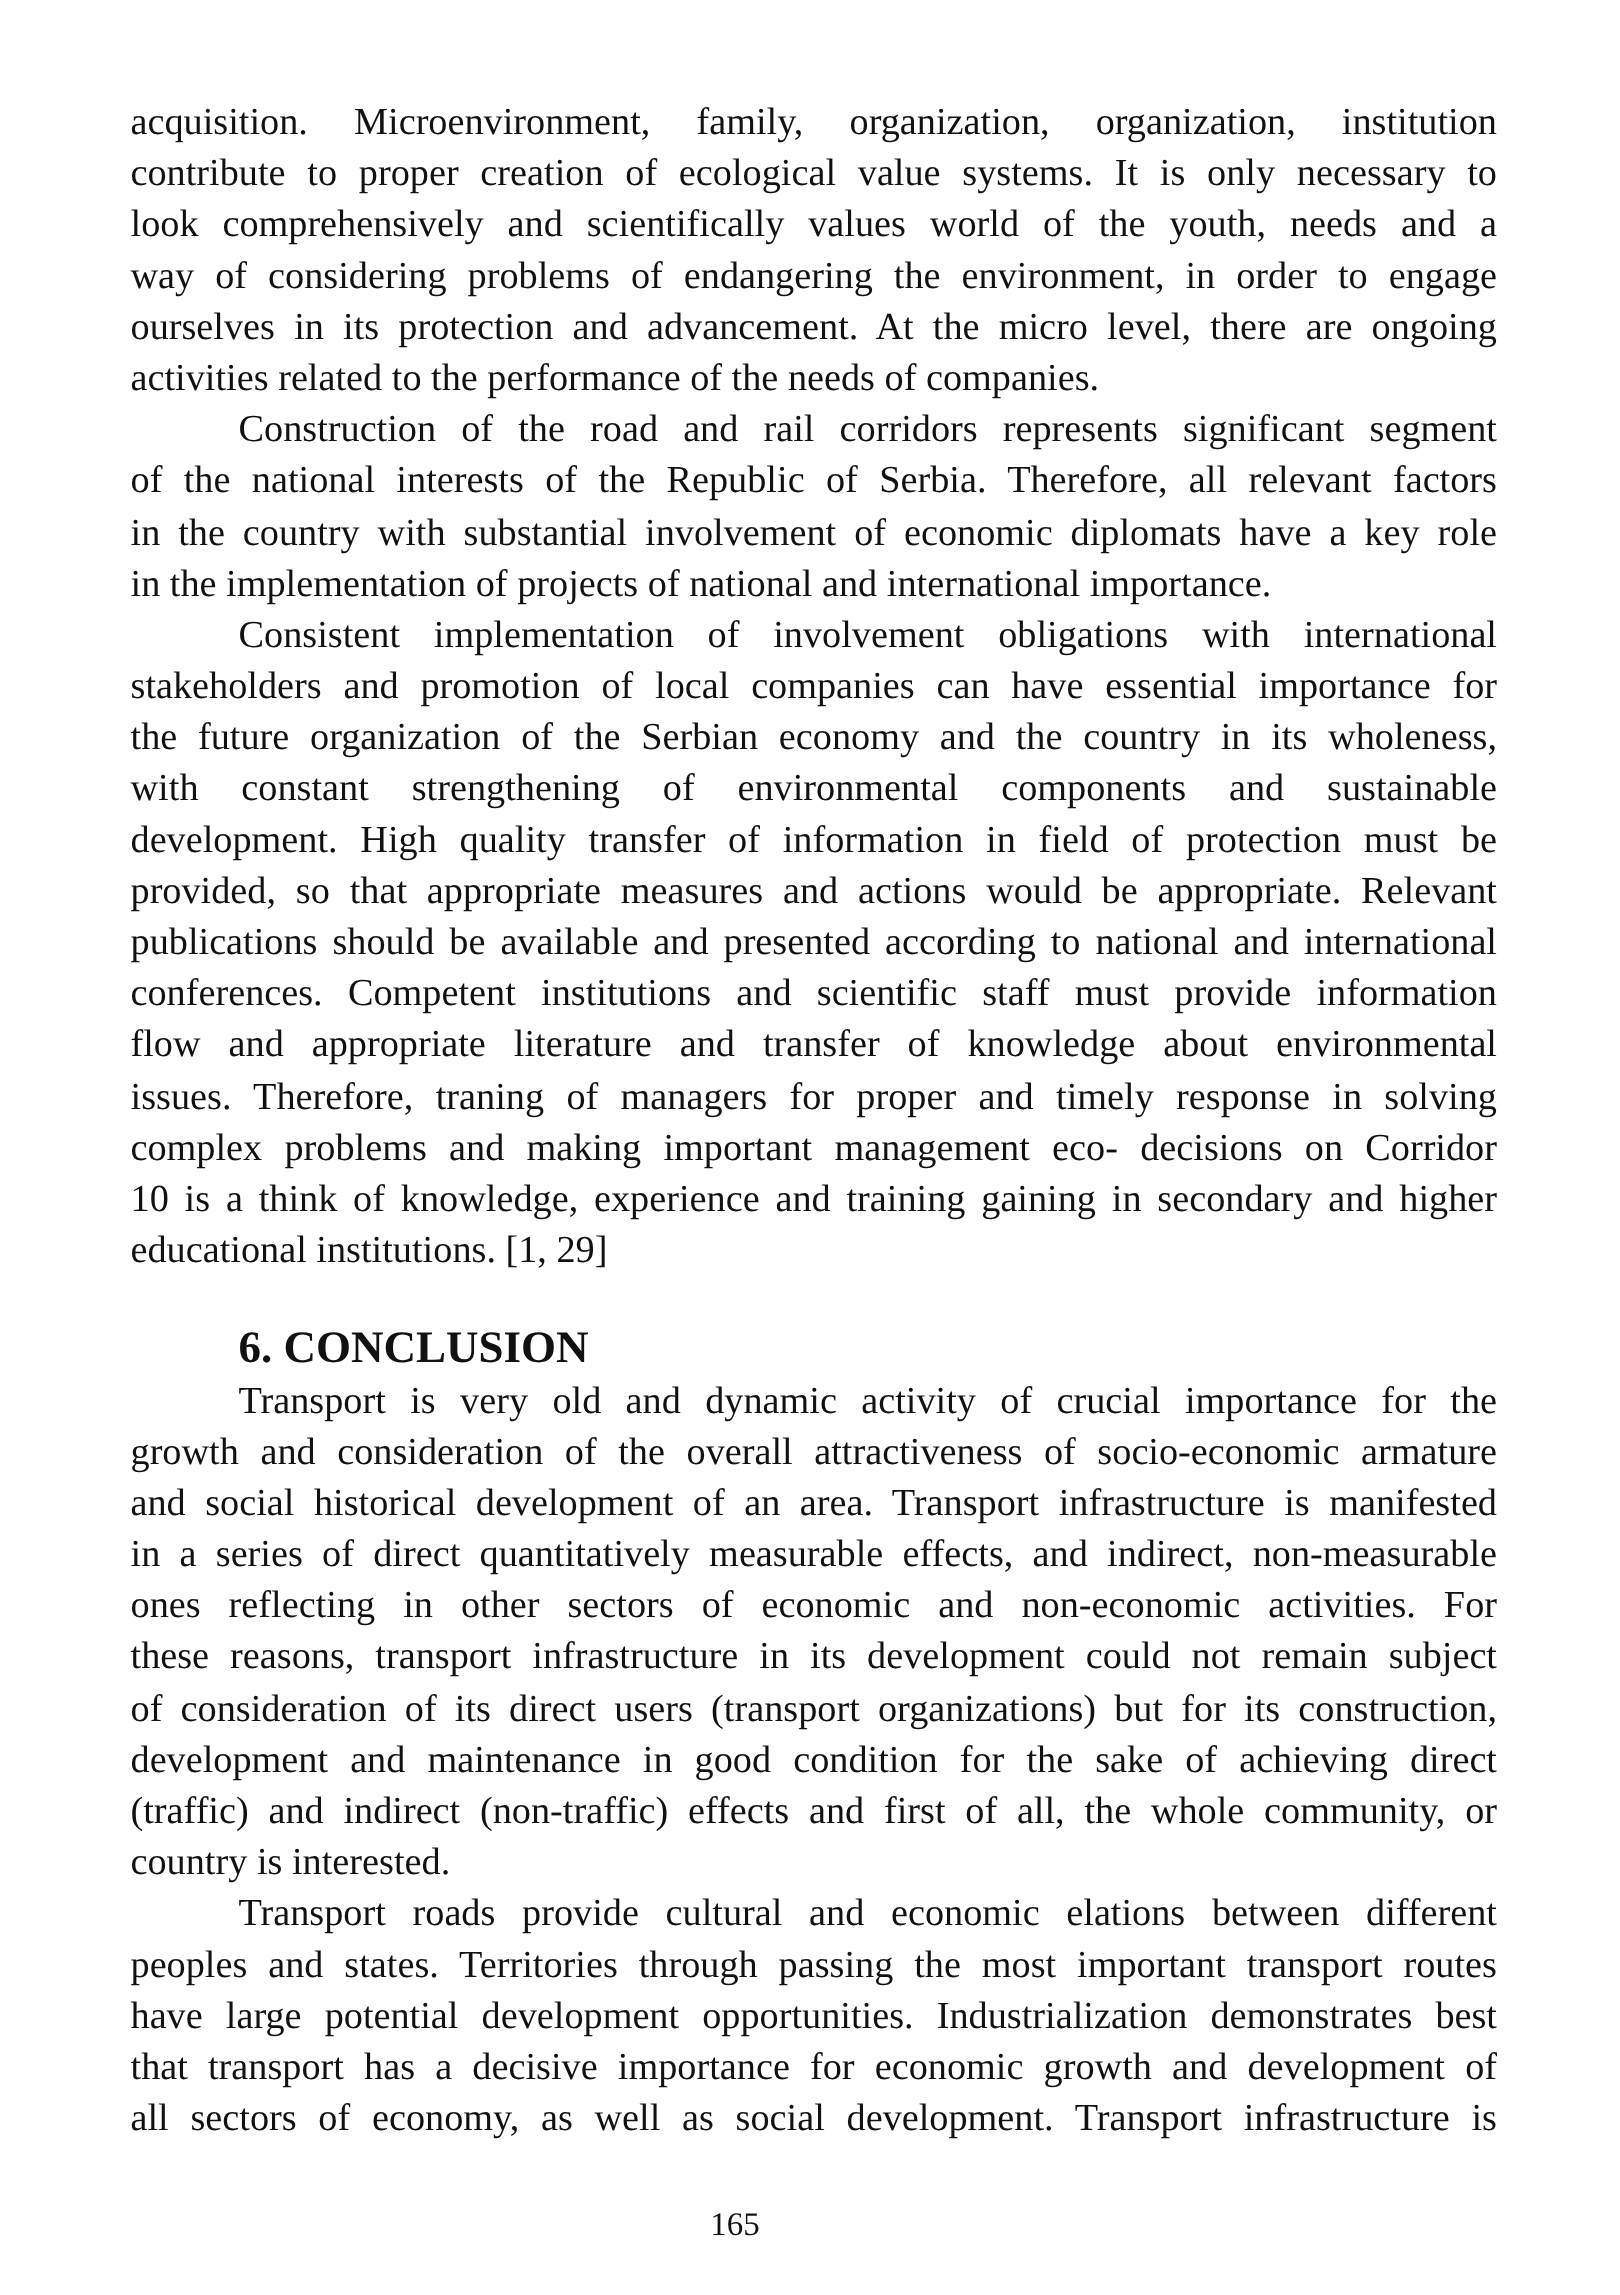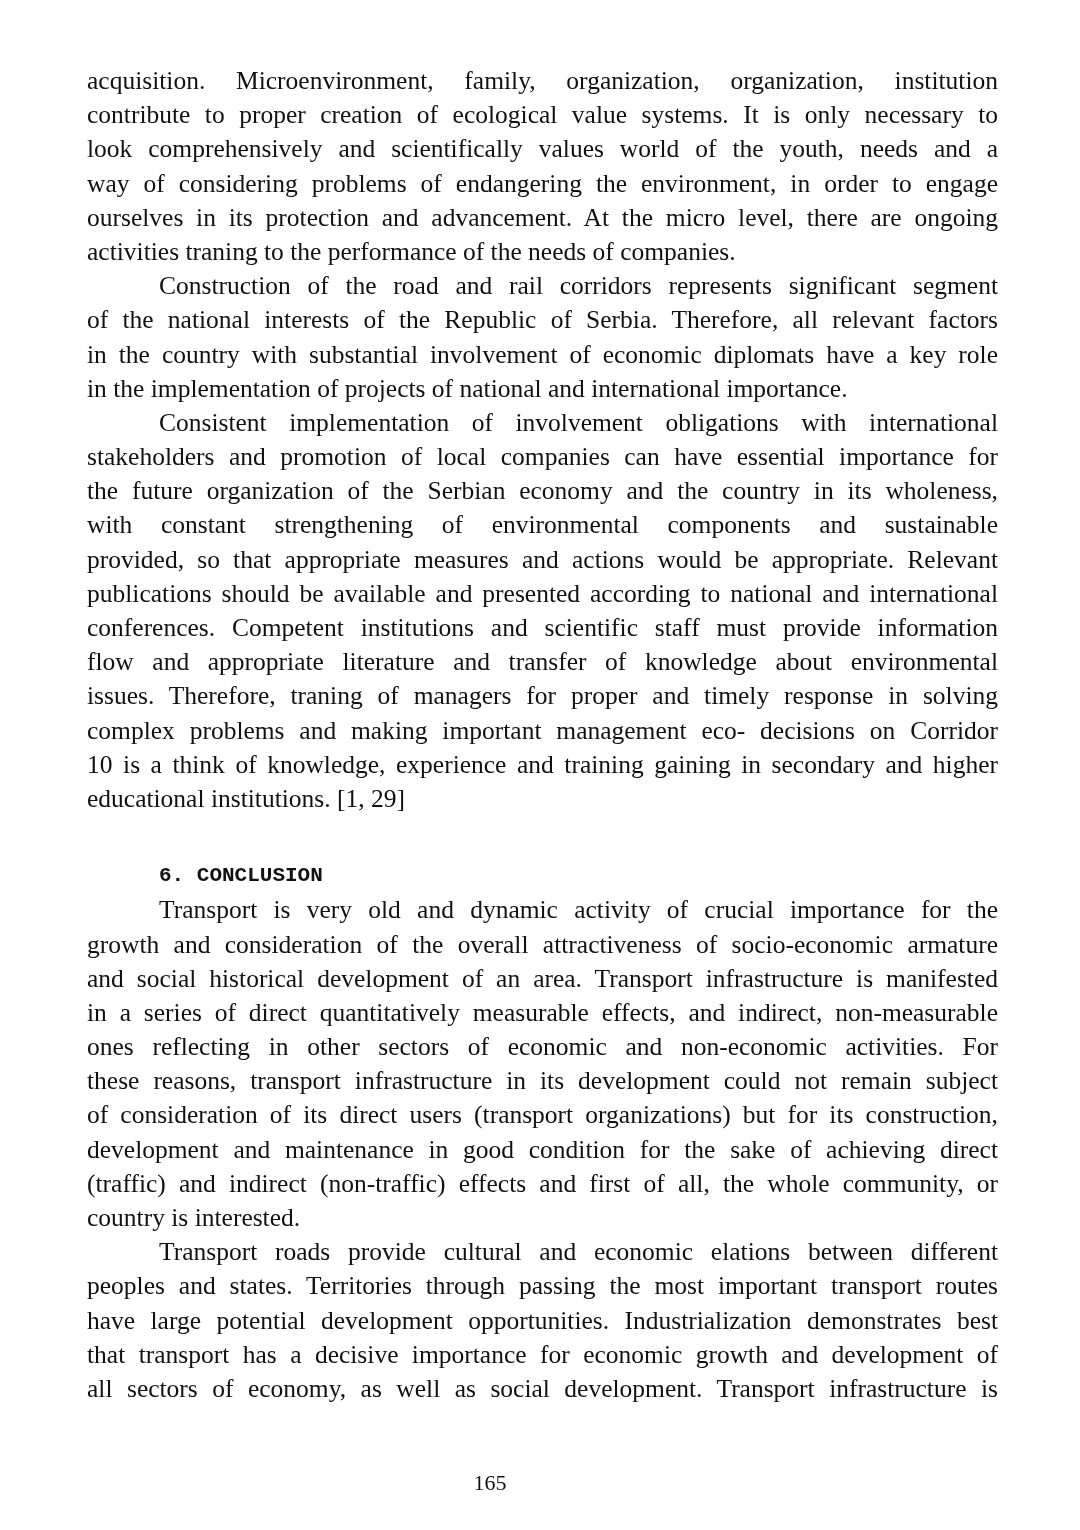--- a/index.html
+++ b/index.html
@@ -11,55 +11,55 @@
   .page { position: absolute; left: 87px; top: 64px; width: 911px; }
   .line {
     display: block; height: 34.2px; line-height: 34.2px;
     font-size: 25.5px; white-space: nowrap;
     text-align: justify; text-align-last: justify;
   }
   .line.last { text-align-last: left; }
   .line.indent { padding-left: 72px; }
   .heading {
     display: block; height: 34.2px; line-height: 34.2px;
-    font-size: 21px; font-weight: bold; padding-left: 72px;
-    margin-top: 43px;
-    font-family: Liberation Mono, monospace;
+    font-size: 30px; font-weight: bold; padding-left: 72px;
+    margin-top: 32px;
   }
   .page-number {
     position: absolute; left: 0; width: 980px; top: 1468px;
     text-align: center; font-size: 22px; line-height: 30px;
   }
 </style>
 </head>
 <body>
 
 <div class="page">
 
   <div>
     <span class="line">acquisition. Microenvironment, family, organization, organization, institution</span>
     <span class="line">contribute to proper creation of ecological value systems.  It is only necessary to</span>
     <span class="line">look comprehensively and scientifically values world of the youth, needs and a</span>
     <span class="line">way of considering problems of endangering the environment, in order to engage</span>
     <span class="line">ourselves in its protection and advancement. At the micro level, there are ongoing</span>
-    <span class="line last">activities traning to the performance of the needs of companies.</span>
+    <span class="line last">activities related to the performance of the needs of companies.</span>
   </div>
 
   <div>
     <span class="line indent">Construction of the road and rail corridors represents significant segment</span>
     <span class="line">of the national interests of the Republic of Serbia. Therefore, all relevant factors</span>
     <span class="line">in the country with substantial involvement of economic diplomats have a key role</span>
     <span class="line last">in the implementation of projects of national and international importance.</span>
   </div>
 
   <div>
     <span class="line indent">Consistent implementation of involvement obligations with international</span>
     <span class="line">stakeholders and promotion of local companies can have essential importance for</span>
     <span class="line">the future organization of the Serbian economy and the country in its wholeness,</span>
     <span class="line">with constant strengthening of environmental components and sustainable</span>
+    <span class="line">development. High quality transfer of information in field of protection must be</span>
     <span class="line">provided, so that appropriate measures and actions would be appropriate. Relevant</span>
     <span class="line">publications should be available and presented according to national and international</span>
     <span class="line">conferences. Competent institutions and scientific staff must provide information</span>
     <span class="line">flow and appropriate literature and transfer of knowledge about environmental</span>
     <span class="line">issues. Therefore, traning of managers for proper and timely response in solving</span>
     <span class="line">complex problems and making important management eco- decisions on Corridor</span>
     <span class="line">10 is a think of  knowledge, experience and training  gaining  in secondary and higher</span>
     <span class="line last">educational institutions. [1, 29]</span>
   </div>
 

